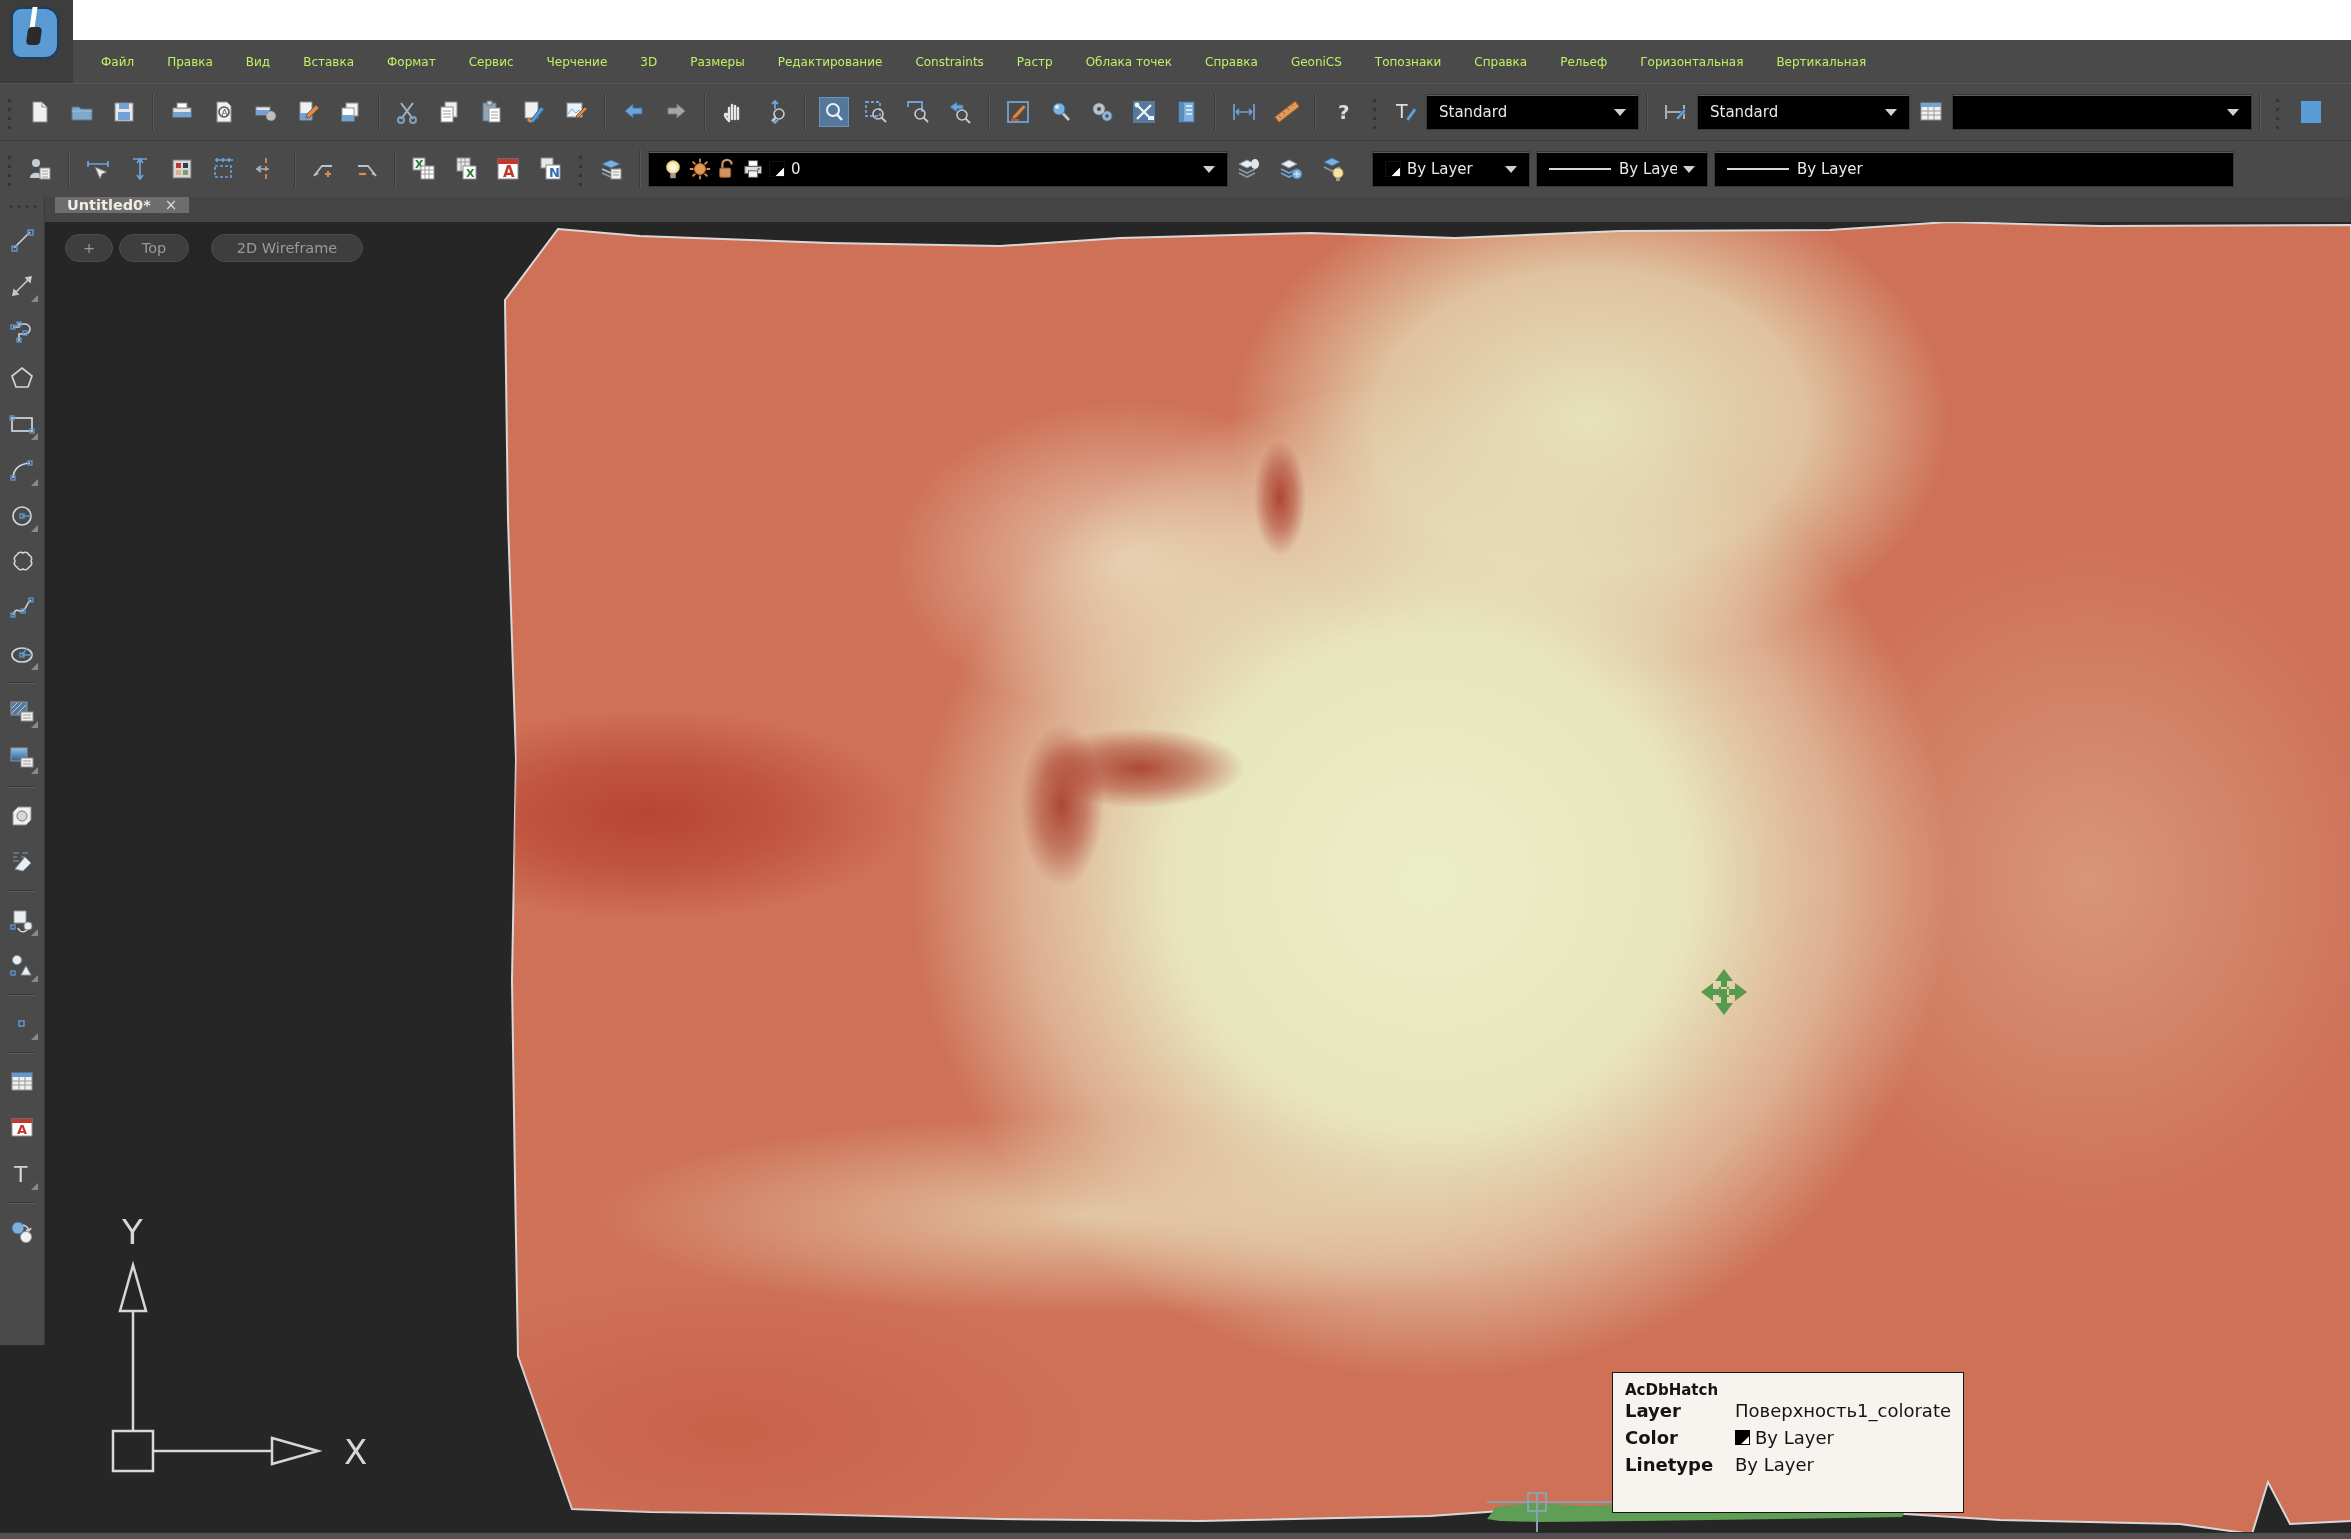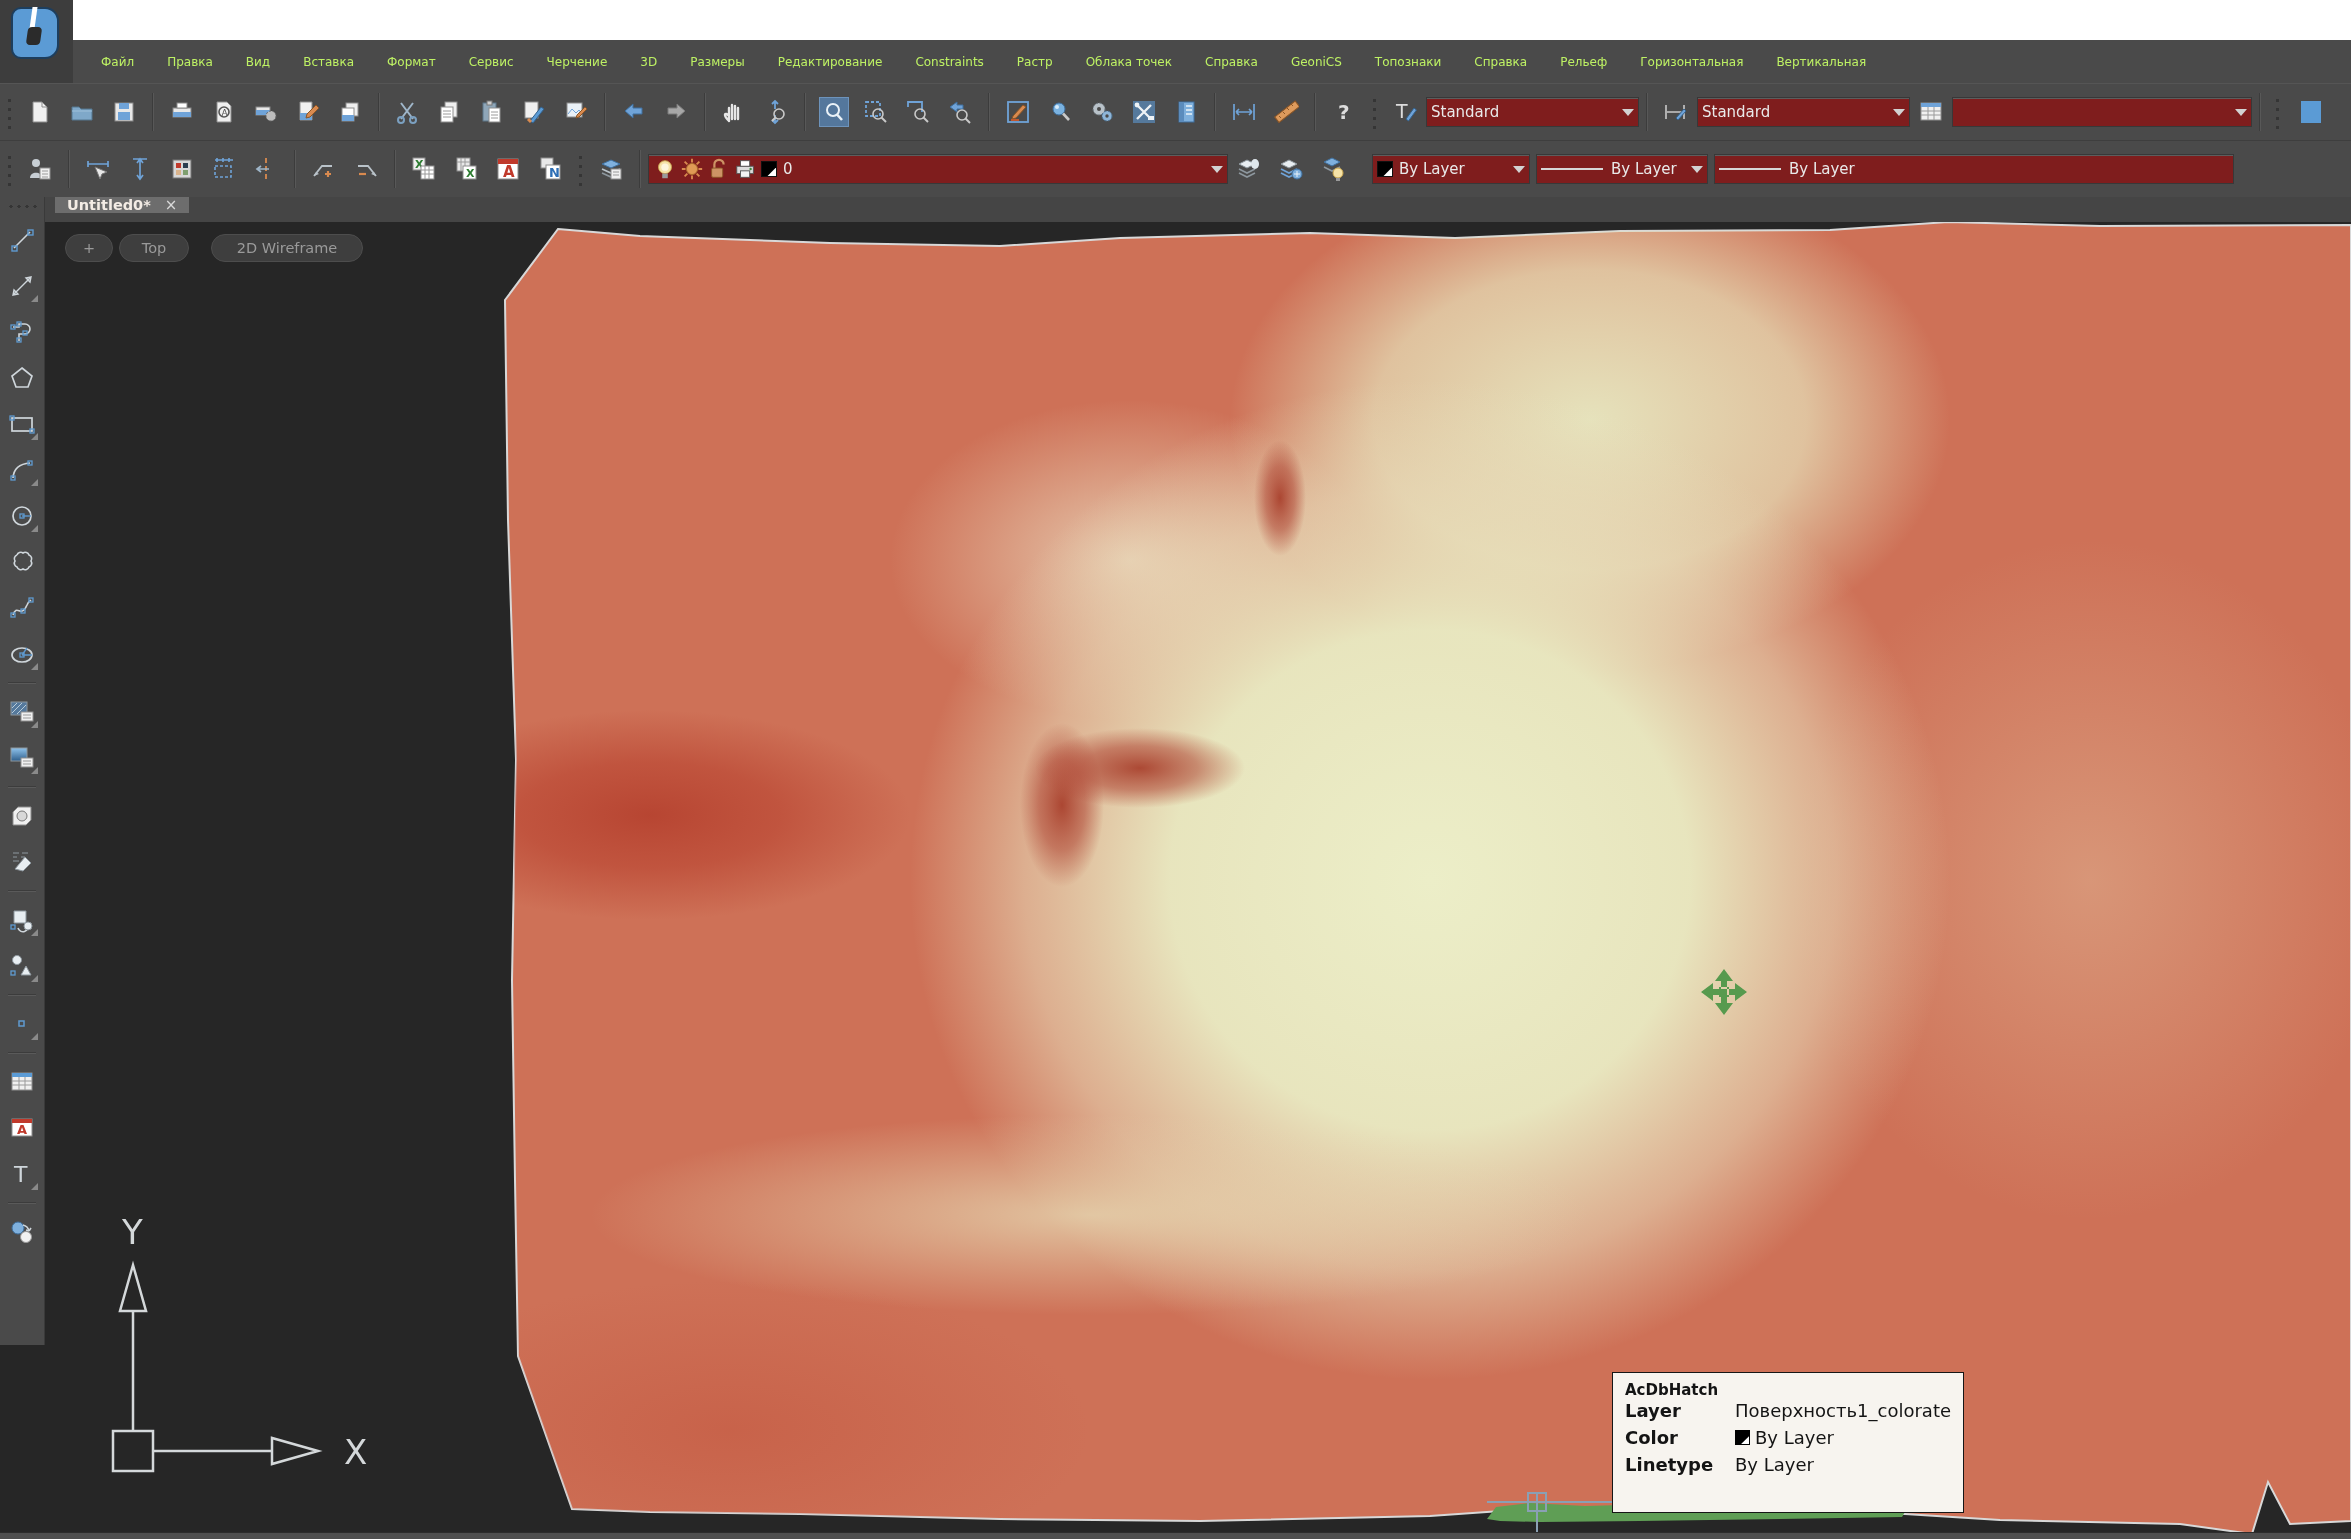--- a/index.html
+++ b/index.html
@@ -25,22 +25,22 @@
   #toolbar2 { top:140px; border-top:1px solid #3e3e3e; }
 
   .grip { width:12px; height:36px; margin:0 3px 0 4px; flex:none;
           background-image:radial-gradient(circle, #353535 1.6px, transparent 1.8px);
           background-size:7px 9px; background-position:2px 2px; background-repeat:repeat-y; }
   .sep { width:2px; height:38px; margin:0 7px; flex:none; border-left:1px solid #3c3c3c; border-right:1px solid #585858; }
   .tb-icon { width:30px; height:30px; margin:0 6px; flex:none; display:flex; align-items:center; justify-content:center; }
   .tb-icon.on { background:#54779c; border:1px solid #6d93bb; }
   .tb-icon svg { display:block; }
 
-  .combo { height:30px; background:#7f1d1d; border:1px solid #383838; box-shadow:inset 0 1px 0 #5d5d5d;
-           display:flex; align-items:center; padding:0 4px; flex:none; color:#e9e9e9; font-size:15px; position:relative; }
+  .combo { height:36px; background:#000000; border:1px solid #383838; box-shadow:inset 0 1px 0 #5d5d5d;
+           display:flex; align-items:center; padding:0 12px; flex:none; color:#e9e9e9; font-size:15px; position:relative; }
   .combo .val { flex:1; overflow:hidden; white-space:nowrap; }
   .combo .arrow { width:0; height:0; border-left:6px solid transparent; border-right:6px solid transparent;
                   border-top:7px solid #d2d2d2; margin-left:6px; flex:none; }
   .combo .lead { margin-right:6px; display:flex; align-items:center; gap:3px; flex:none; }
   .lsample { width:62px; height:2px; background:#d7d7d7; margin-right:8px; flex:none; }
   .swatchbw { width:16px; height:16px; background:#fff; border:1px solid #111; position:relative; overflow:hidden; flex:none; }
   .swatchbw:before { content:""; position:absolute; left:-9px; top:-9px; width:22px; height:22px; background:#000; transform:rotate(45deg); }
 
   
   #tabbar { position:absolute; left:45px; top:197px; right:0; height:25px; background:#454545; }

